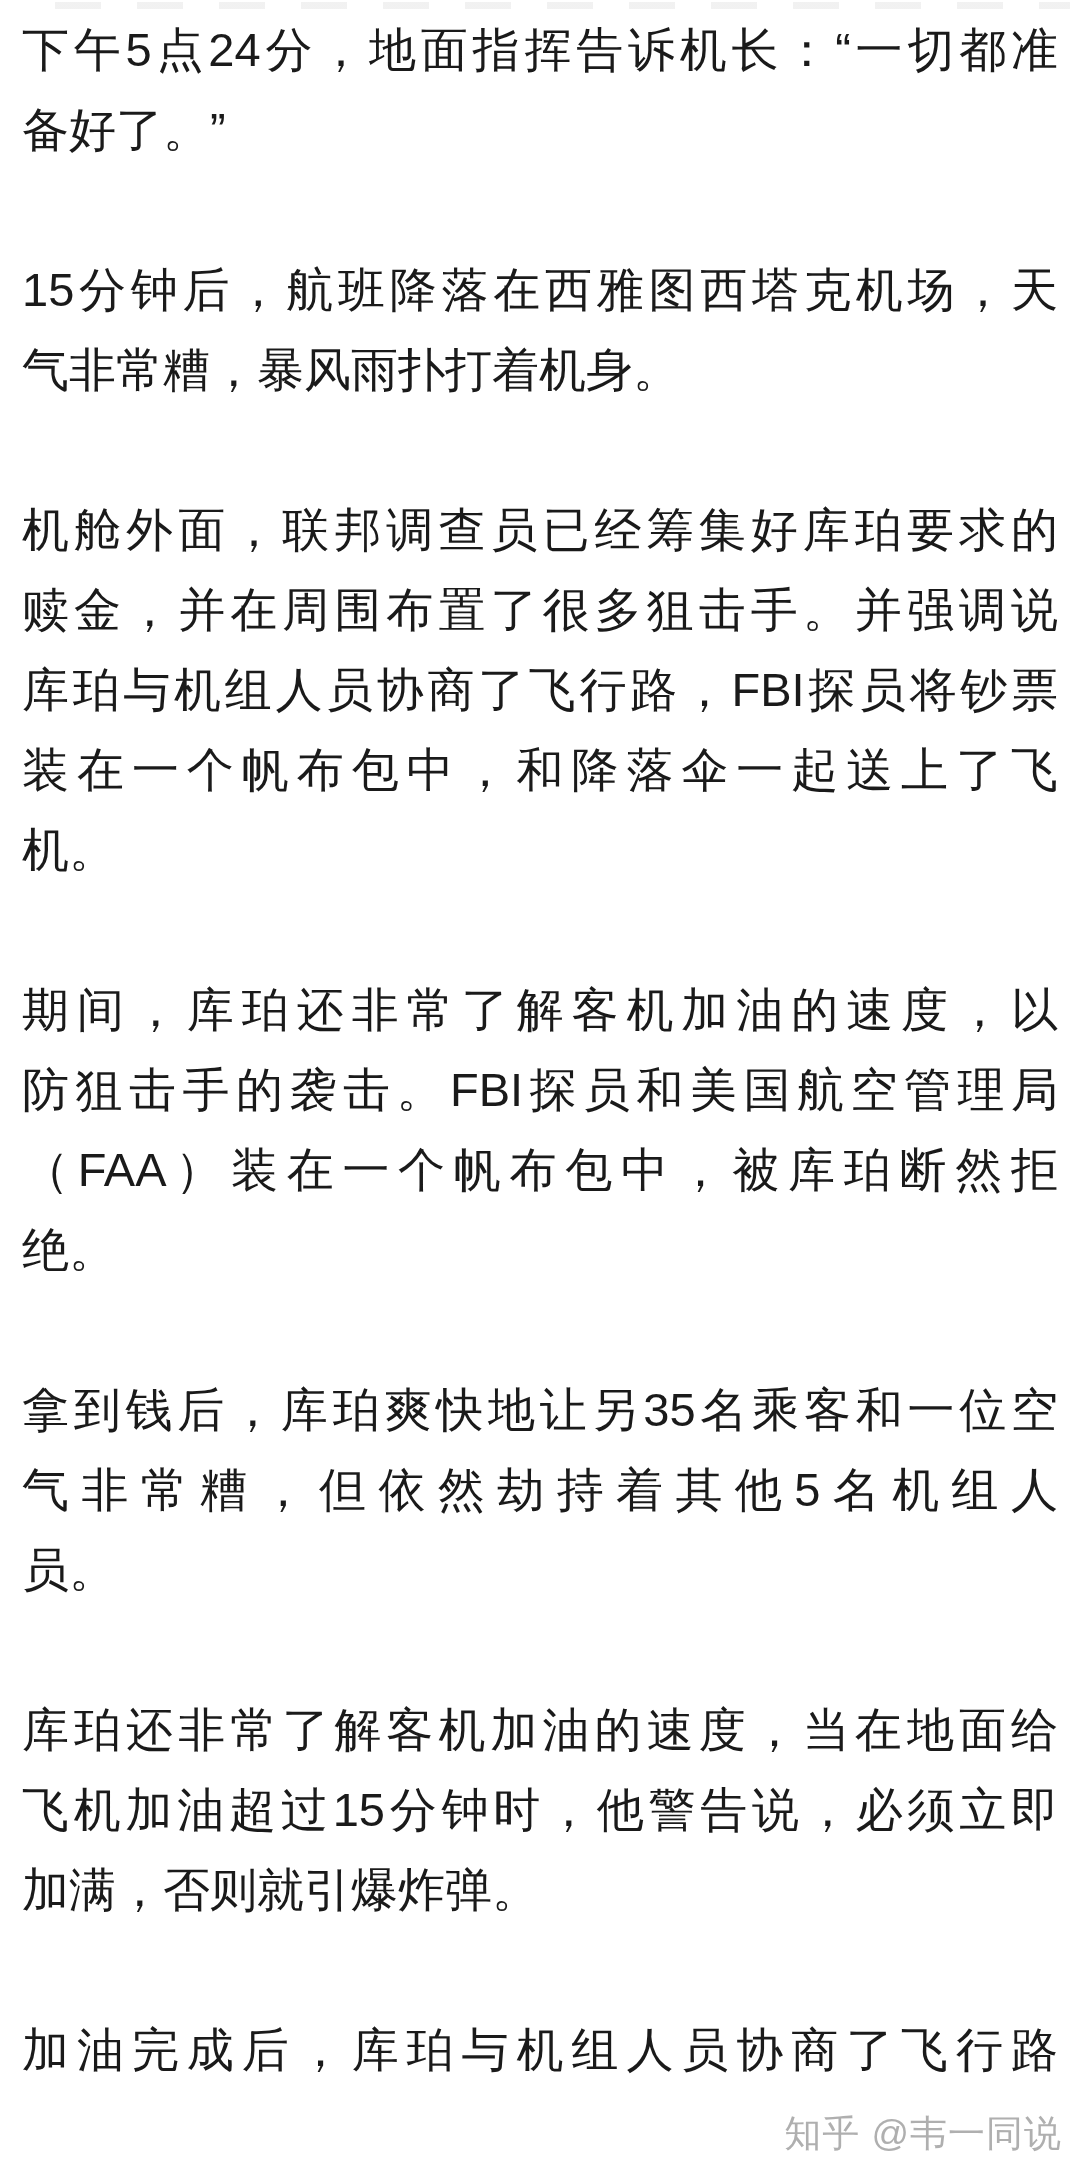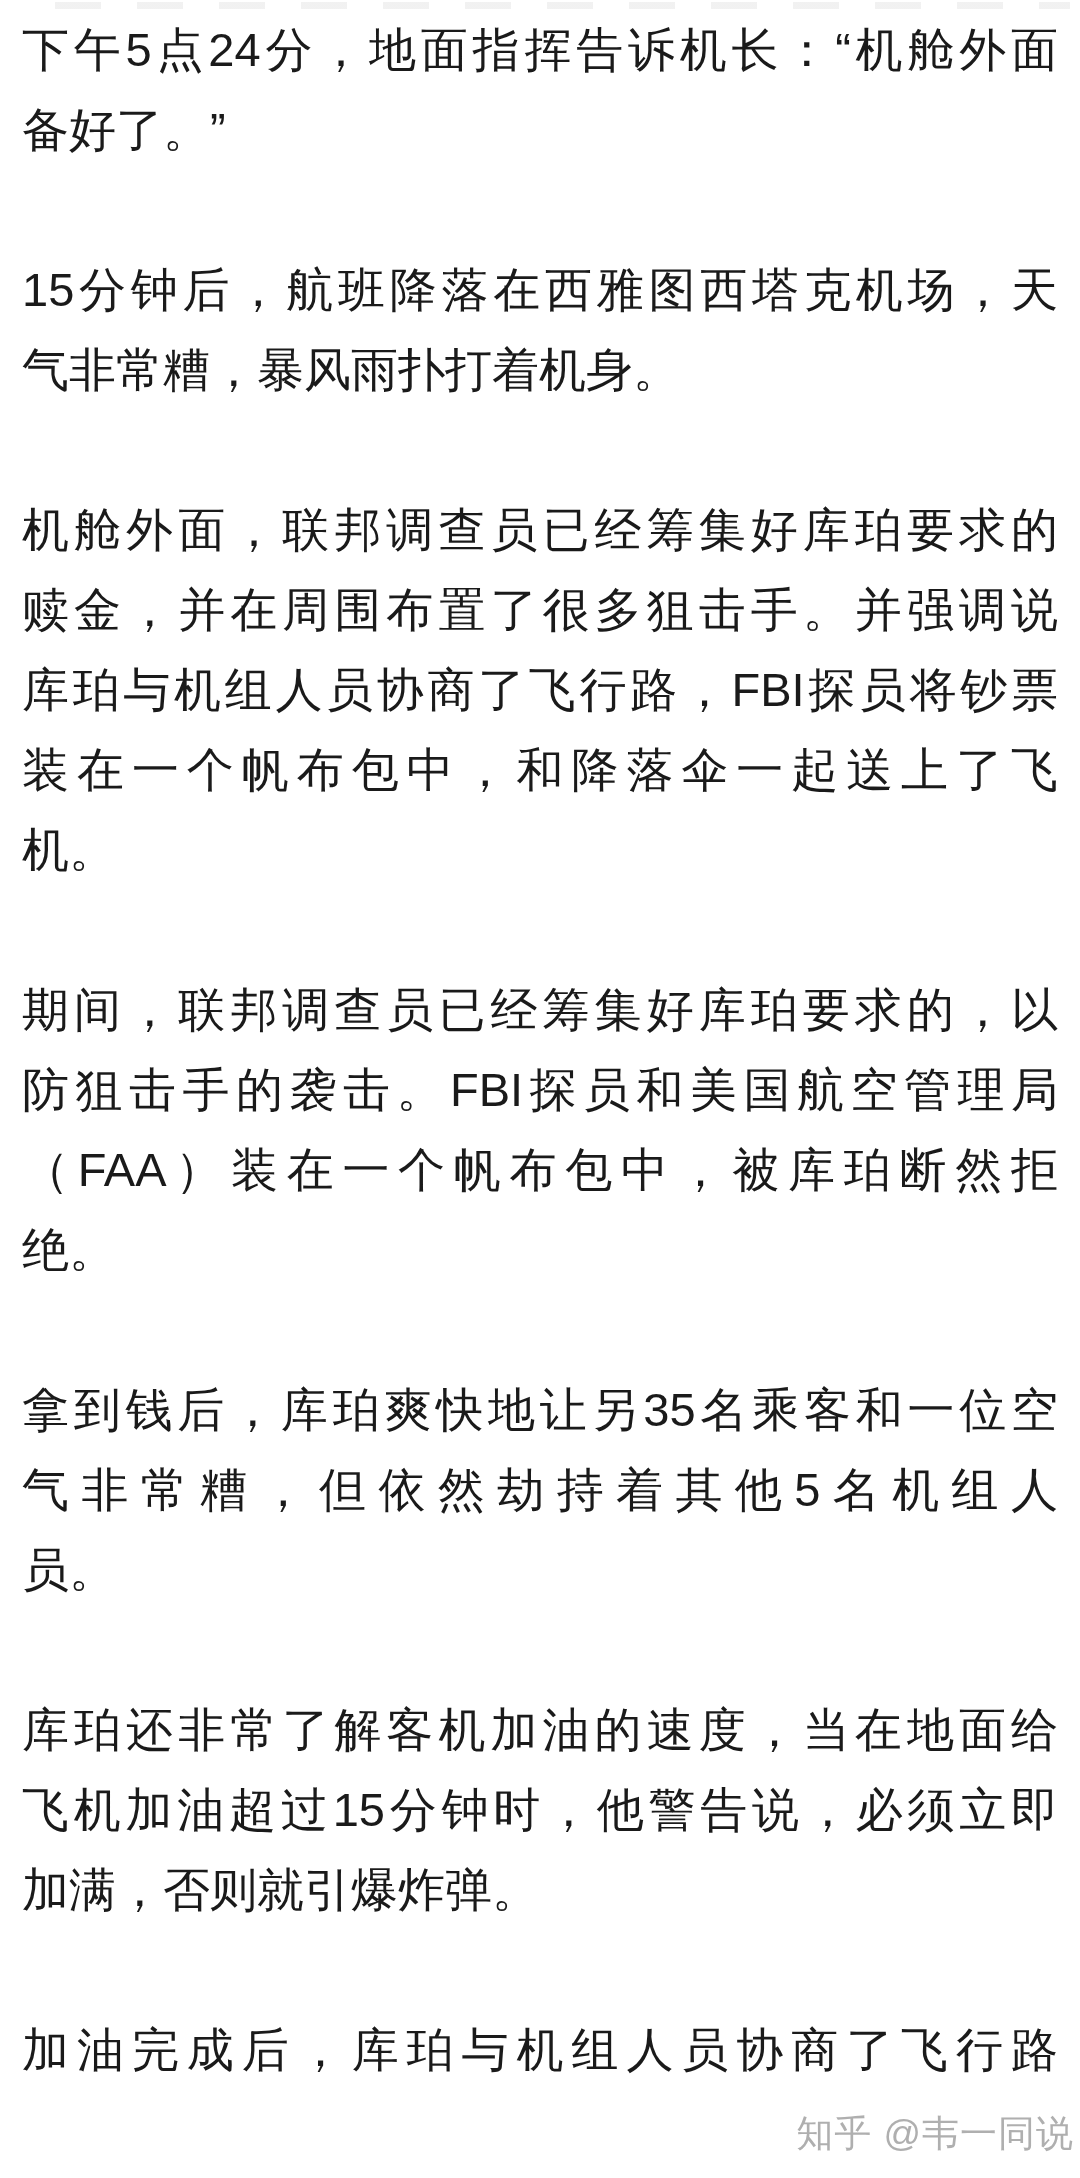--- a/index.html
+++ b/index.html
@@ -49,52 +49,52 @@
     text-align: justify;
     text-align-last: justify;
     white-space: nowrap;
   }
   .line.last {
     text-align-last: left;
   }
   .watermark {
     position: absolute;
     top: 2114px;
-    right: 6px;
+    right: 18px;
     font-size: 37px;
     line-height: 40px;
     color: rgba(152, 152, 152, 0.78);
     text-shadow: 1px 1px 0 rgba(255,255,255,0.85), -1px -1px 0 rgba(255,255,255,0.85);
     letter-spacing: 1px;
     z-index: 5;
   }
 </style>
 </head>
 <body>
 
 <div class="page">
   <div class="top-fragment"></div>
   <main class="article" id="article">
       <div class="paragraph">
-        <div class="line">下午5点24分，地面指挥告诉机长：“机舱外面</div>
+        <div class="line">下午5点24分，地面指挥告诉机长：“一切都准</div>
         <div class="line last">备好了。”</div>
       </div>
       <div class="paragraph">
         <div class="line">15分钟后，航班降落在西雅图西塔克机场，天</div>
         <div class="line last">气非常糟，暴风雨扑打着机身。</div>
       </div>
       <div class="paragraph">
         <div class="line">机舱外面，联邦调查员已经筹集好库珀要求的</div>
         <div class="line">赎金，并在周围布置了很多狙击手。并强调说</div>
         <div class="line">库珀与机组人员协商了飞行路，FBI探员将钞票</div>
         <div class="line">装在一个帆布包中，和降落伞一起送上了飞</div>
         <div class="line last">机。</div>
       </div>
       <div class="paragraph">
-        <div class="line">期间，联邦调查员已经筹集好库珀要求的，以</div>
+        <div class="line">期间，库珀还非常了解客机加油的速度，以</div>
         <div class="line">防狙击手的袭击。FBI探员和美国航空管理局</div>
         <div class="line">（FAA）装在一个帆布包中，被库珀断然拒</div>
         <div class="line last">绝。</div>
       </div>
       <div class="paragraph">
         <div class="line">拿到钱后，库珀爽快地让另35名乘客和一位空</div>
         <div class="line">气非常糟，但依然劫持着其他5名机组人</div>
         <div class="line last">员。</div>
       </div>
       <div class="paragraph">

